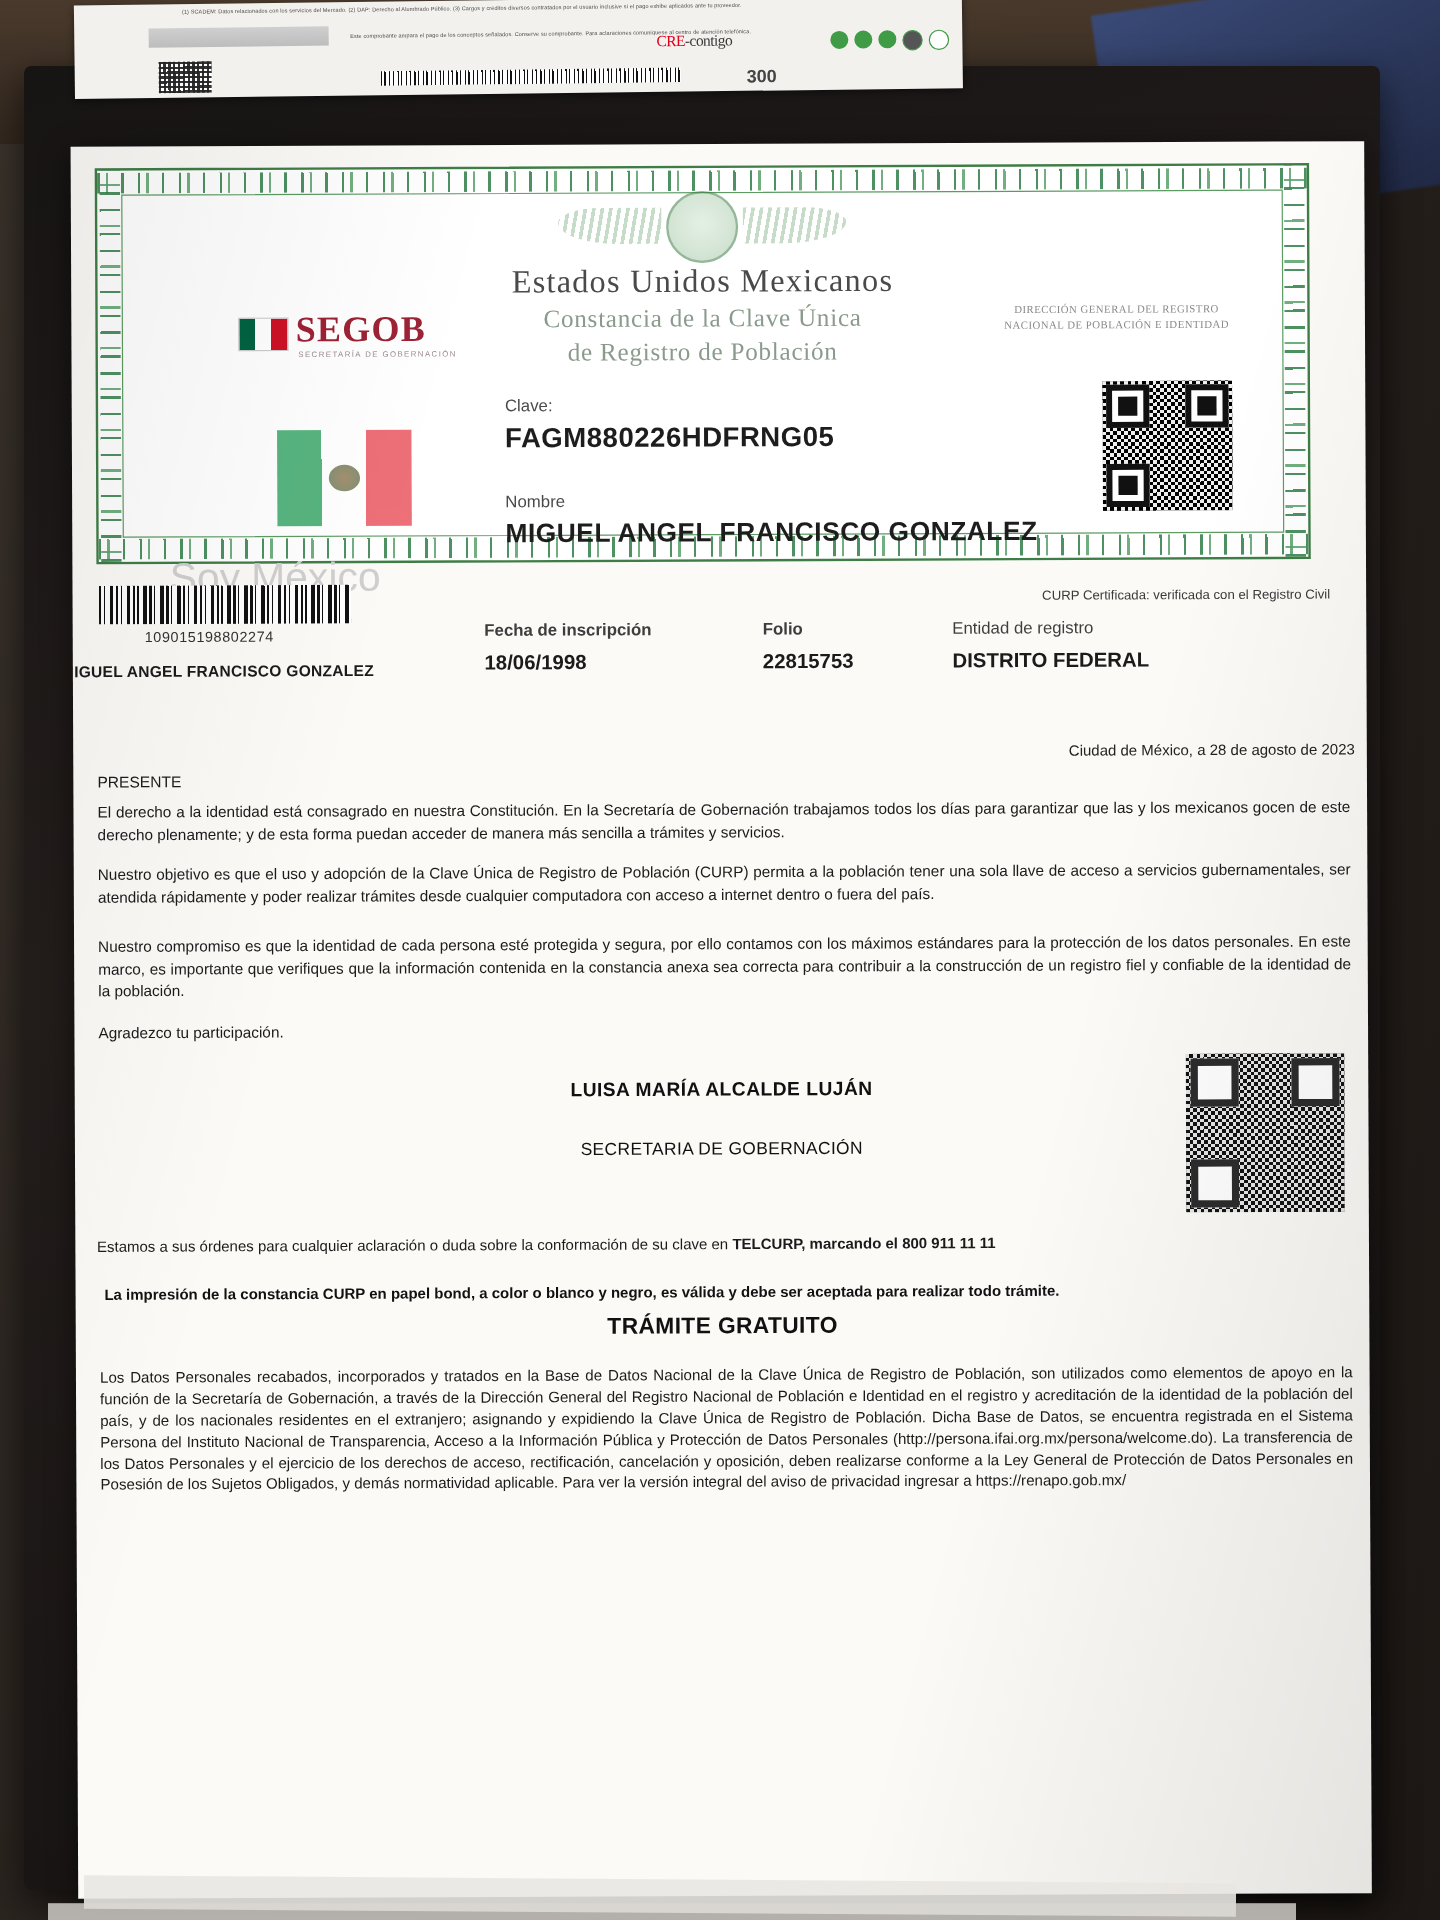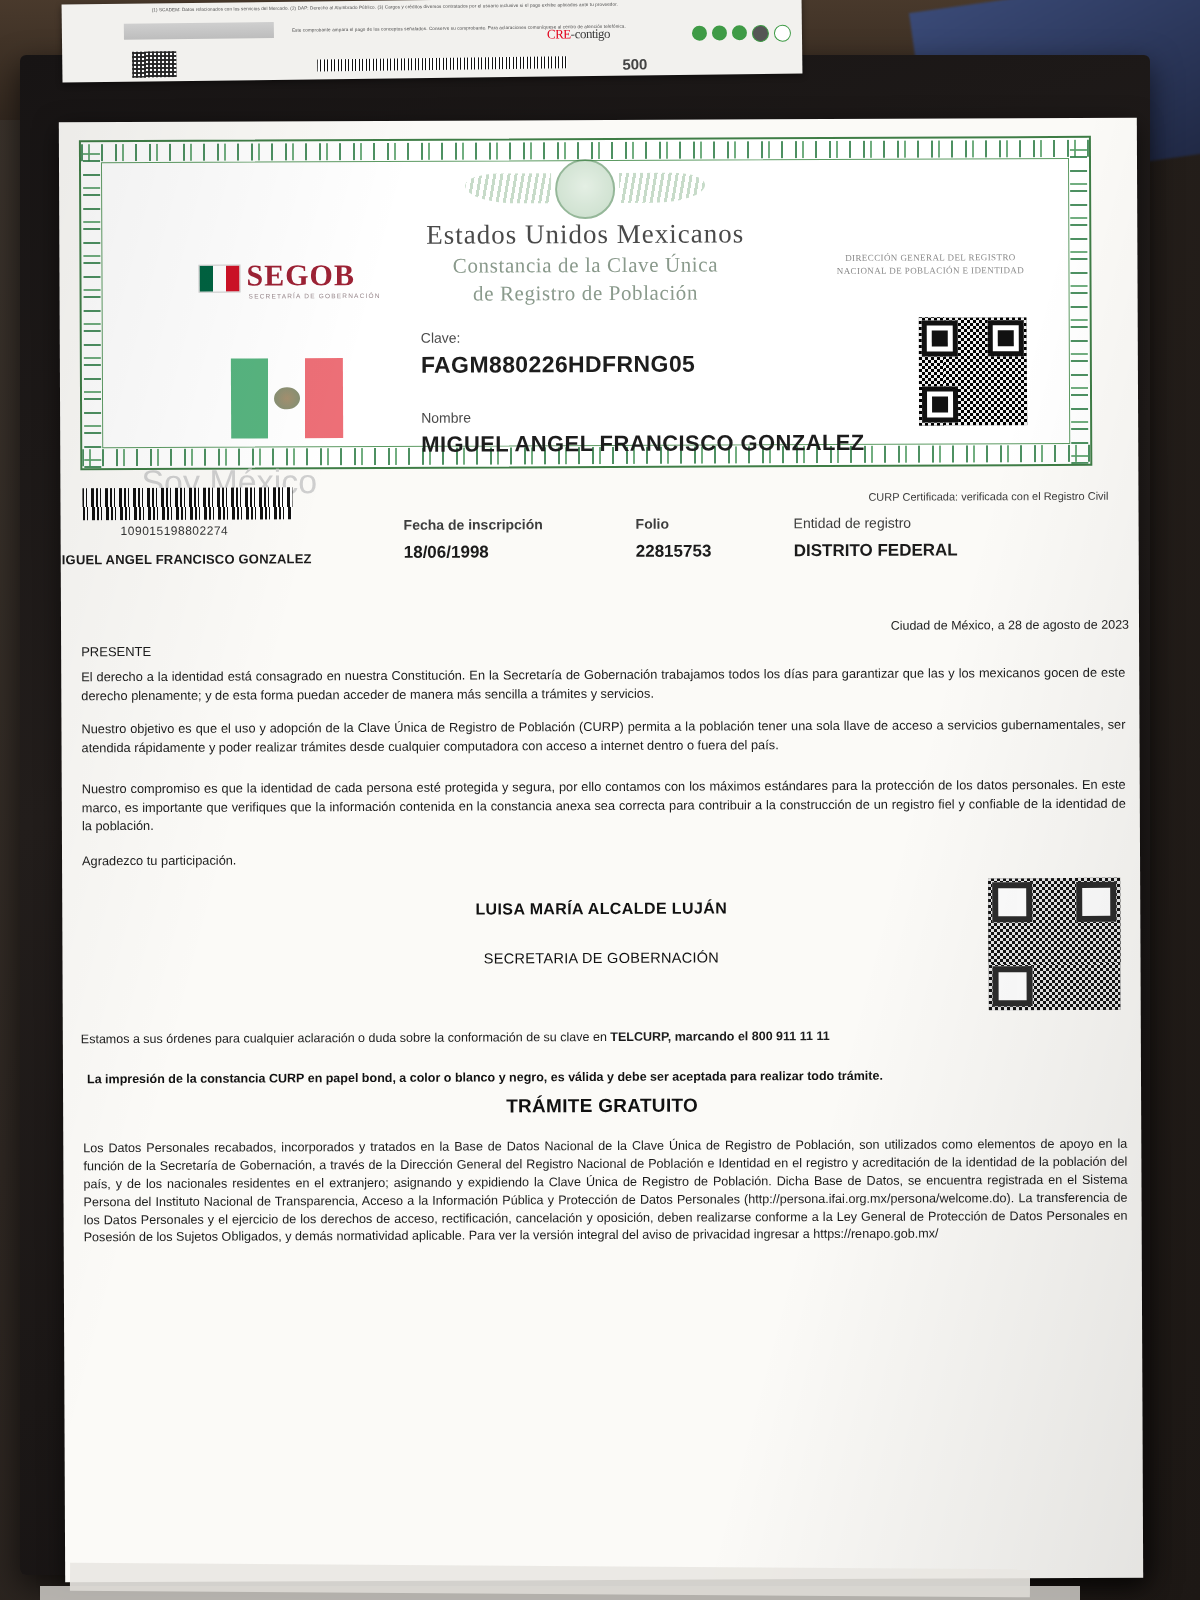--- a/index.html
+++ b/index.html
@@ -299,21 +299,21 @@
     <span style="color:#e2001a">CRE</span><span>-contigo</span>
   </div>
   <div class="cre-icons">
     <i style="background:#3f9b46"></i>
     <i style="background:#3f9b46"></i>
     <i style="background:#3f9b46"></i>
     <i style="background:#555;border:1px solid #3f9b46"></i>
     <i style="background:#fff;border:1px solid #3f9b46"></i>
   </div>
   <div class="barcode-mini"></div>
-  <div class="receipt-500">500</div>
+  <div class="receipt-500">300</div>
 </div>
 
 <div class="sheet">
 
   <div class="cert">
     <div class="cert-border-outer">
       <div class="cert-deco-top"></div>
       <div class="cert-deco-bottom"></div>
       <div class="cert-deco-left"></div>
       <div class="cert-deco-right"></div>

